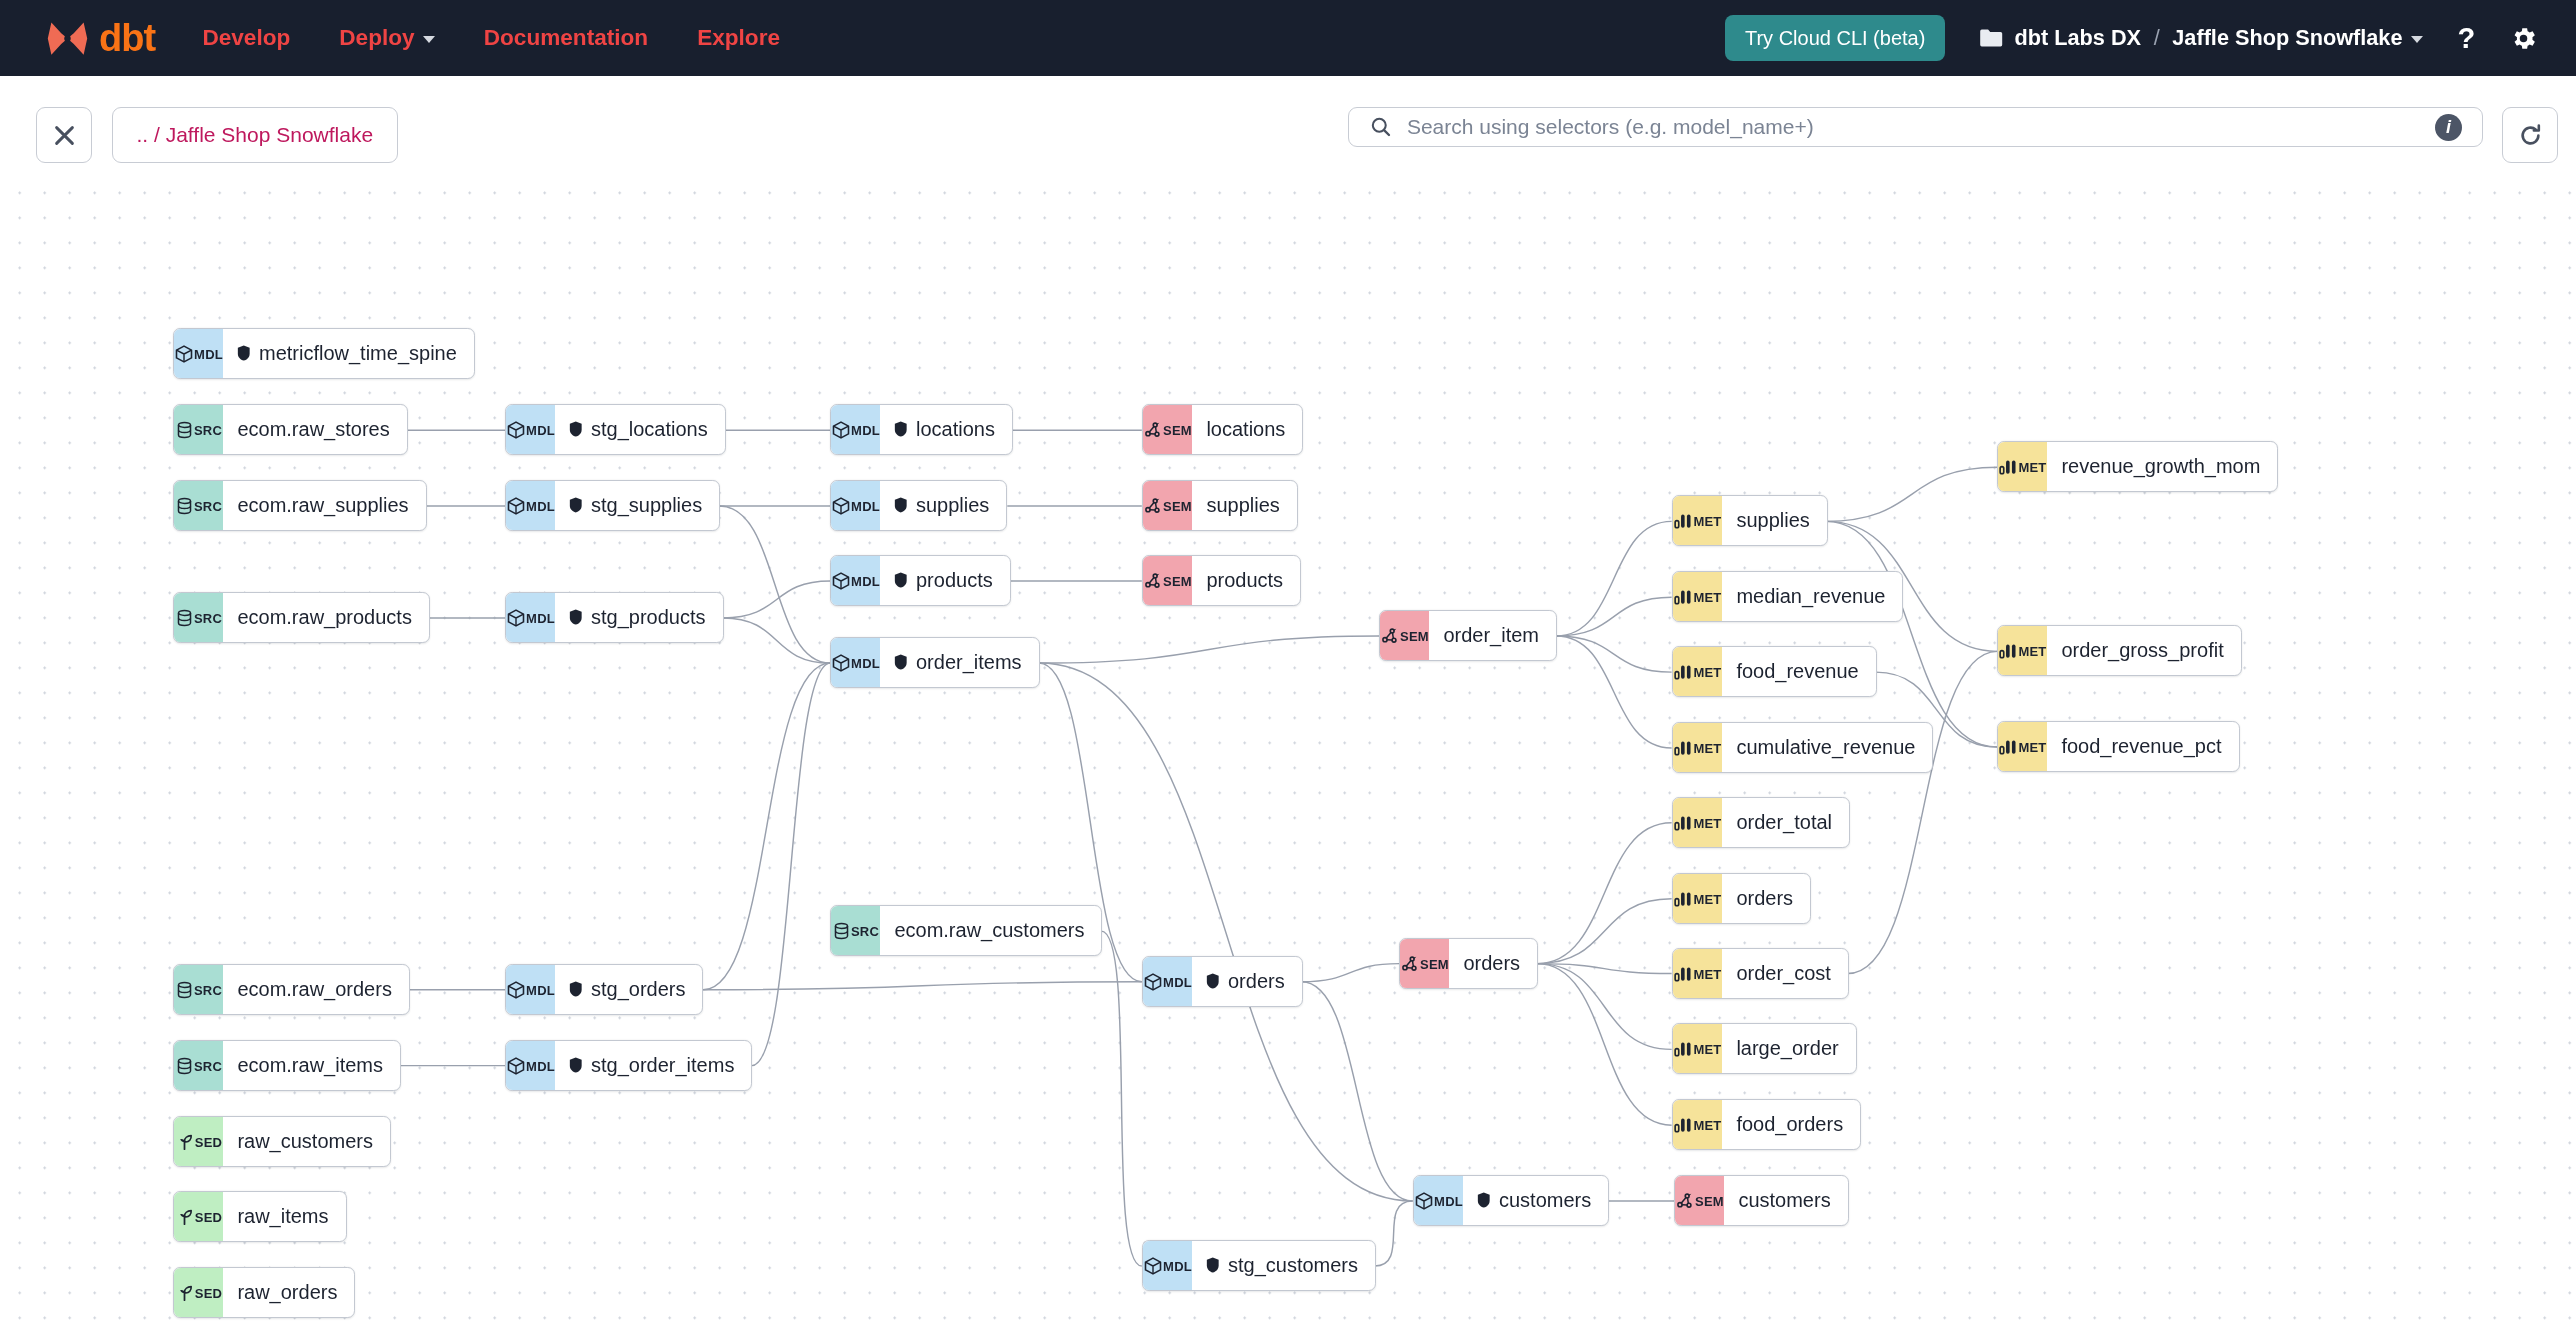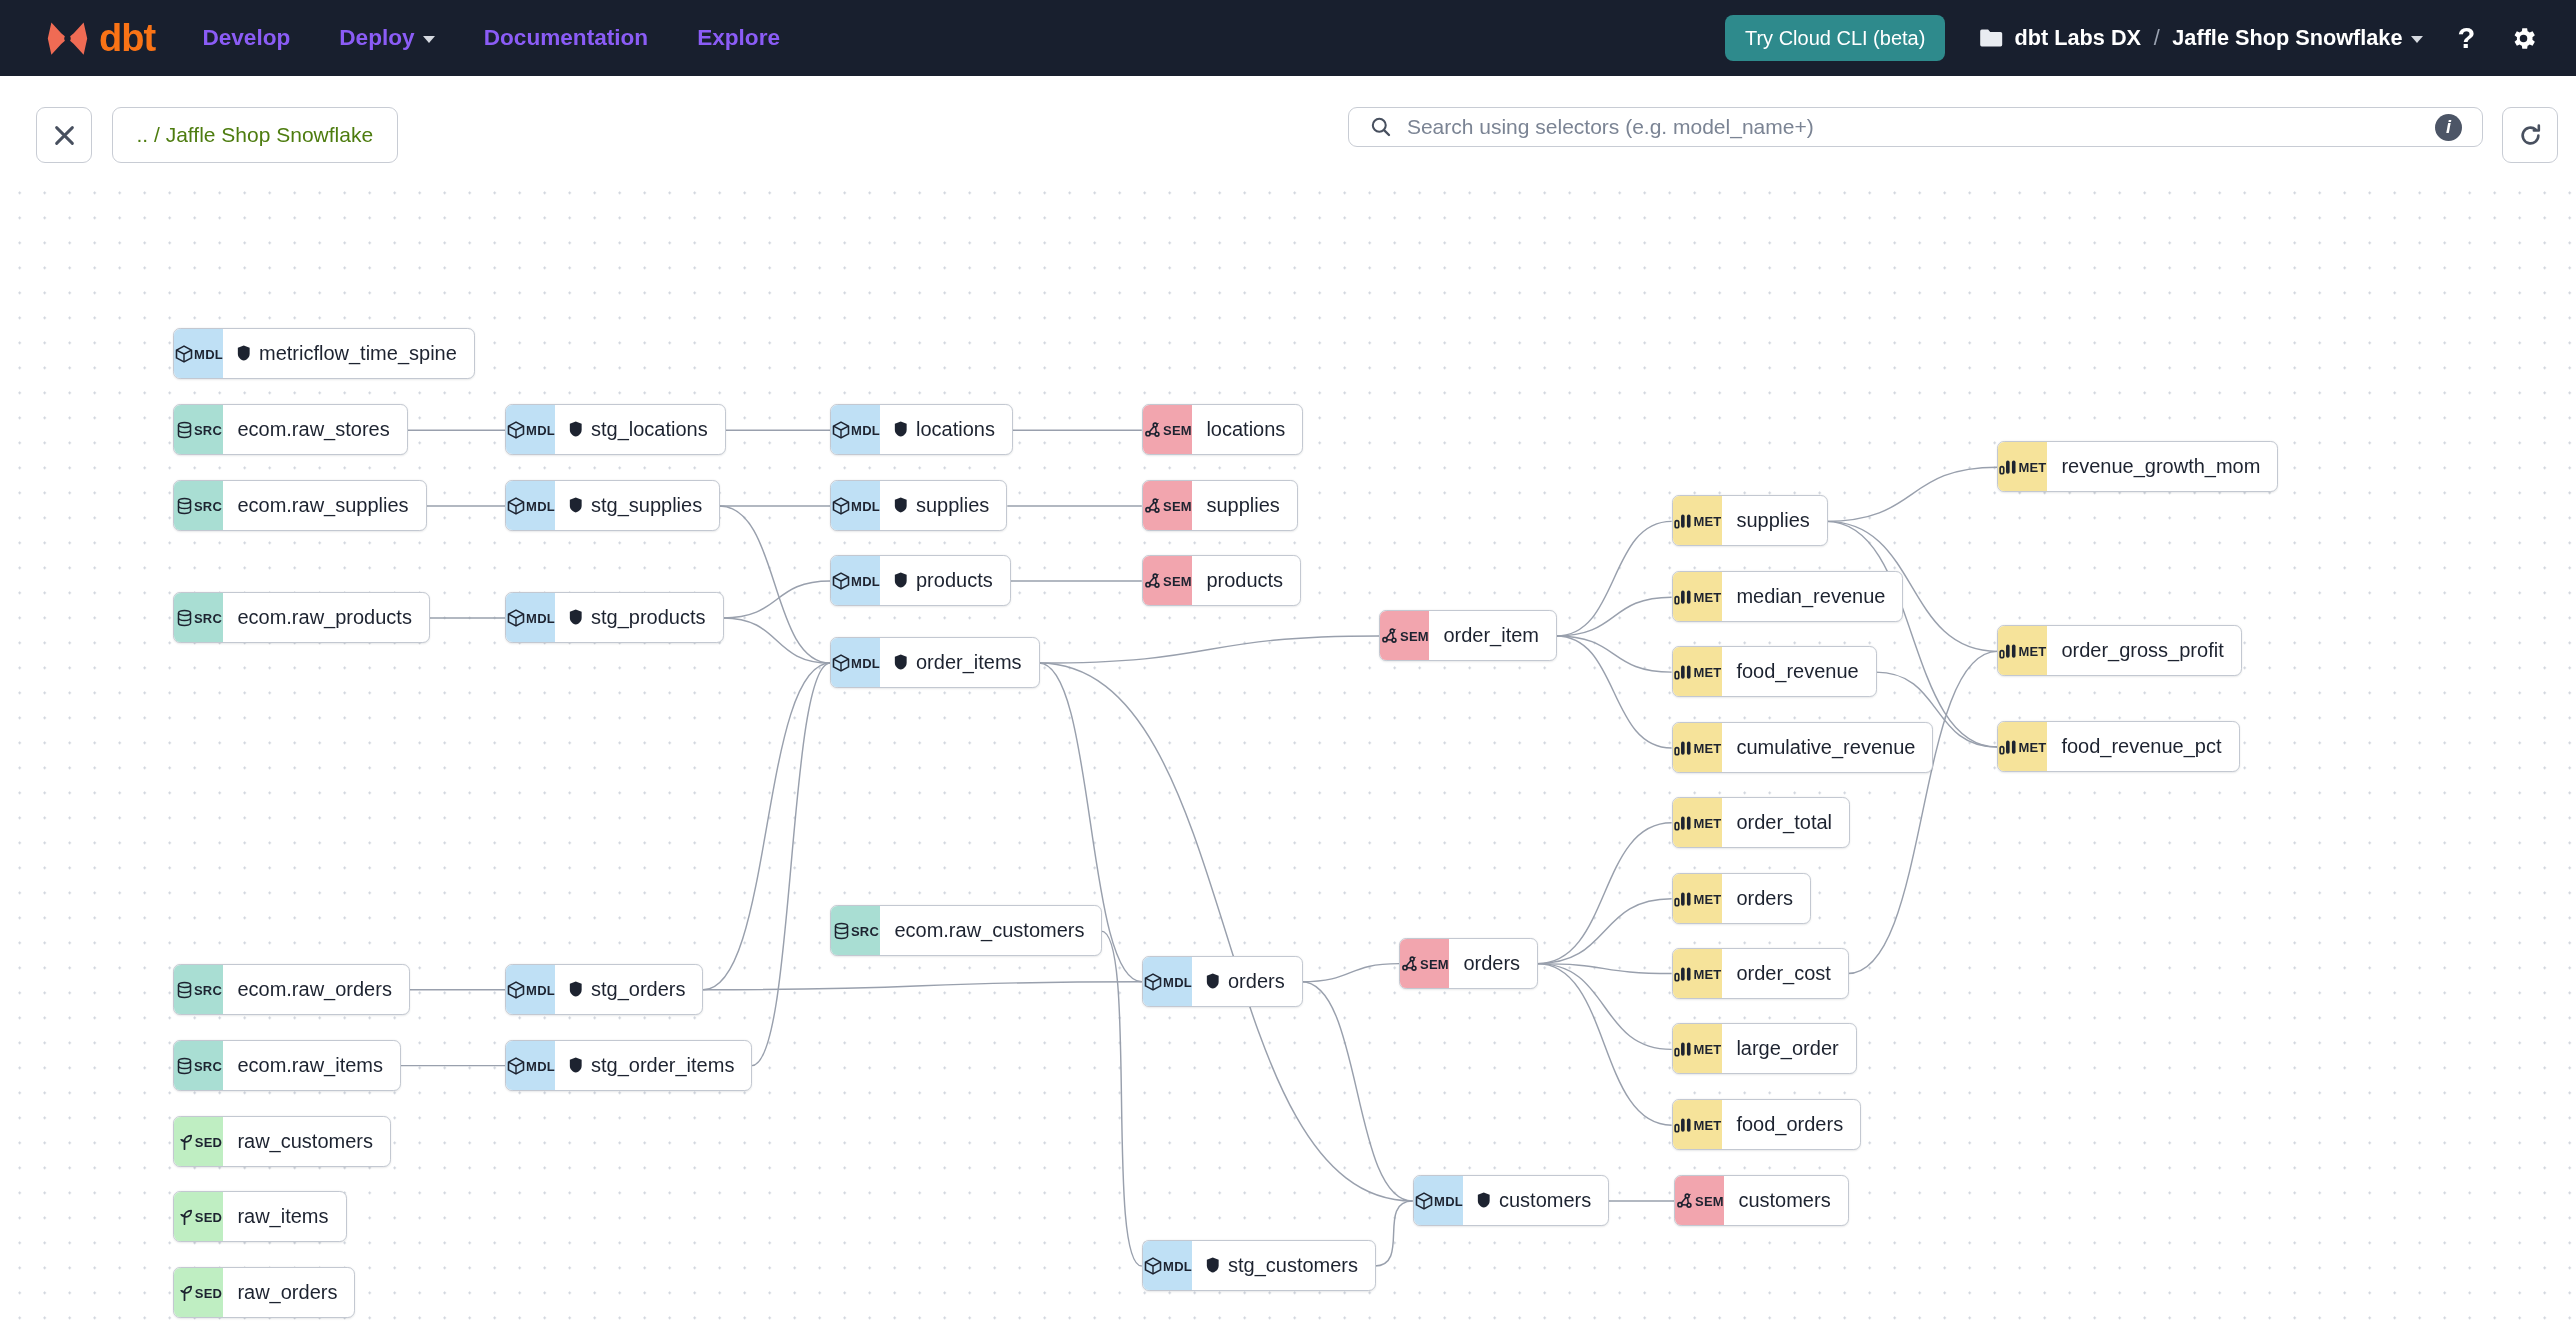--- a/index.html
+++ b/index.html
@@ -20,21 +20,21 @@
     z-index: 50;
   }
   .logo-wrap { display:flex; align-items:center; margin-left: 18px; margin-right: 47px; }
   .logo-mark { width: 45px; height: 43px; margin-right: 9px; }
   .logo-text {
     color: #f97316; font-size: 38px; font-weight: 700;
     letter-spacing: -0.9px; line-height: 1;
   }
   .nav-links { display:flex; align-items:center; gap: 49px; }
   .nav-link {
-    color: #8b5cf6; font-size: 22.6px; font-weight: 600;
+    color: #ef4444; font-size: 22.6px; font-weight: 600;
     cursor: pointer; display:flex; align-items:center; gap: 8.1px;
     white-space: nowrap;
   }
   .caret-dn {
     display:inline-block; width:0;height:0;
     border-left:6.3px solid transparent; border-right:6.3px solid transparent;
     border-top:7.2px solid #d5d9e0; margin-top:3.6px;
   }
   .nav-right {
     margin-left: auto; display:flex; align-items:center; gap: 34px;
@@ -68,21 +68,21 @@
     border:0.9px solid #c8ccd4; border-radius:9px;
     background:#fff; cursor:pointer;
     display:flex; align-items:center; justify-content:center;
   }
   .bcrumb-pill {
     position:absolute; left:112px; top:107px;
     height:56px; padding: 0 23.5px;
     border:0.9px solid #c8ccd4; border-radius:9px;
     background:#fff; cursor:pointer;
     display:flex; align-items:center;
-    font-size: 21px; color:#4d7c0f; white-space:nowrap;
+    font-size: 21px; color:#be185d; white-space:nowrap;
   }
   .search-wrap {
     position:absolute; left:1348px; top:107px;
     width:1135px; height:40px;
     border:0.9px solid #c8ccd4; border-radius:9px;
     background:#fff;
     display:flex; align-items:center; padding: 0 20px;
   }
   .search-wrap input {
     flex:1; border:none; outline:none;

